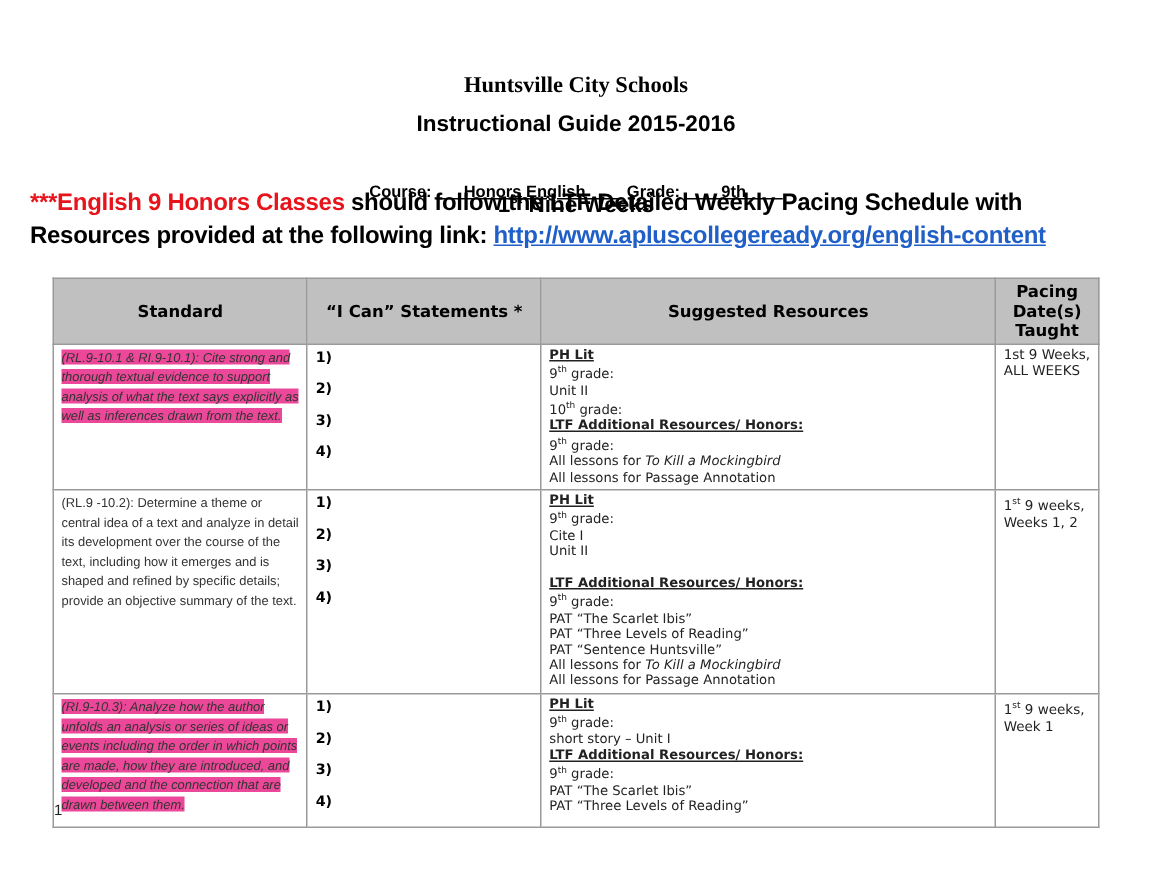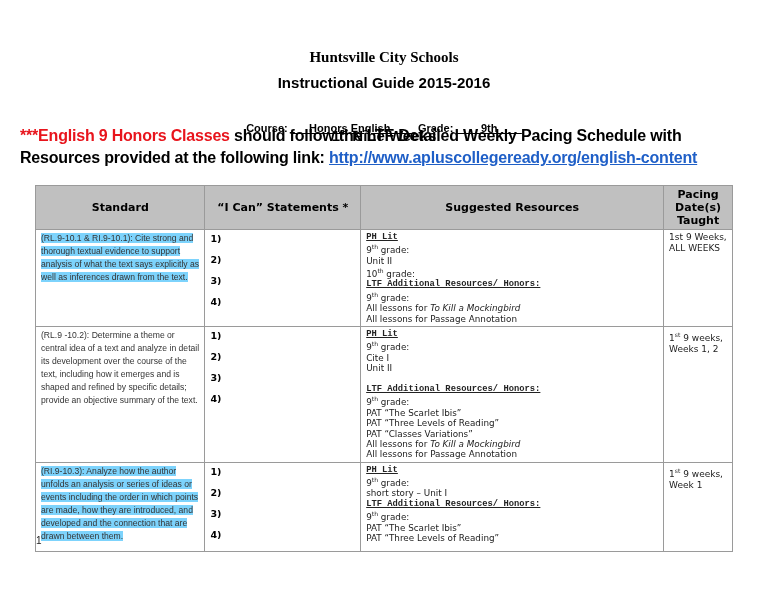--- a/index.html
+++ b/index.html
@@ -16,25 +16,25 @@
   .link { color: #1f5fc7; text-decoration: underline; }
 
   table.guide { position: absolute; left: 35px; top: 185px; border-collapse: collapse; width: 698px; table-layout: fixed; }
   table.guide td, table.guide th { border: 1.5px solid #9a9a9a; vertical-align: top; padding: 2px 5px; }
   table.guide th { background: #c0c0c0; font-family: "DejaVu Sans", sans-serif; font-weight: bold; font-size: 11px; text-align: center; vertical-align: middle; height: 34px; }
   .col1 { width: 160px; }
   .col2 { width: 147px; }
   .col3 { width: 286px; }
   .col4 { width: 65px; }
   .std { font-size: 8.6px; line-height: 13px; color: #333; }
-  .hl { background: #7dd3fc; }
+  .hl { background: #ec4899; font-style: italic; }
   .ican { font-family: "DejaVu Sans", sans-serif; font-weight: bold; font-size: 9.5px; }
   .ican div { height: 21px; line-height: 14px; }
   .res { font-family: "DejaVu Sans", sans-serif; font-size: 8.8px; line-height: 10.4px; color: #222; }
-  .res .h { font-weight: bold; text-decoration: underline; font-family: Liberation Mono, monospace; }
+  .res .h { font-weight: bold; text-decoration: underline; }
   .res sup, .pace sup { font-size: 6px; }
   .res .it { font-style: italic; }
   .pace { font-family: "DejaVu Sans", sans-serif; font-size: 9px; line-height: 11px; color: #222; margin-top: 23px; }
   .r1 td { height: 92px; }
   .r2 td { height: 122px; }
   .r3 td { height: 70px; }
   .blank { height: 10.4px; }
   .pagenum { position: absolute; left: 36px; top: 535px; font-size: 10px; color: #222; }
 </style>
 </head>
@@ -95,21 +95,21 @@
     <td class="res">
       <div class="h">PH Lit</div>
       <div>9<sup>th</sup> <span>grade:</span></div>
       <div>Cite I</div>
       <div>Unit II</div>
       <div class="blank"></div>
       <div class="h">LTF Additional Resources/ Honors:</div>
       <div>9<sup>th</sup> <span>grade:</span></div>
       <div>PAT “The Scarlet Ibis”</div>
       <div>PAT “Three Levels of Reading”</div>
-      <div>PAT “Classes Variations”</div>
+      <div>PAT “Sentence Huntsville”</div>
       <div><span>All lessons for </span><span class="it">To Kill a Mockingbird</span></div>
       <div>All lessons for Passage Annotation</div>
     </td>
     <td class="pace">1<sup>st</sup><span> 9 weeks,</span><br><span>Weeks 1, 2</span></td>
   </tr>
 
   <tr class="r3">
     <td class="std"><span class="hl">(RI.9-10.3): Analyze how the author unfolds an analysis or series of ideas or events including the order in which points are made, how they are introduced, and developed and the connection that are drawn between them.</span></td>
     <td class="ican">
       <div>1)</div>

